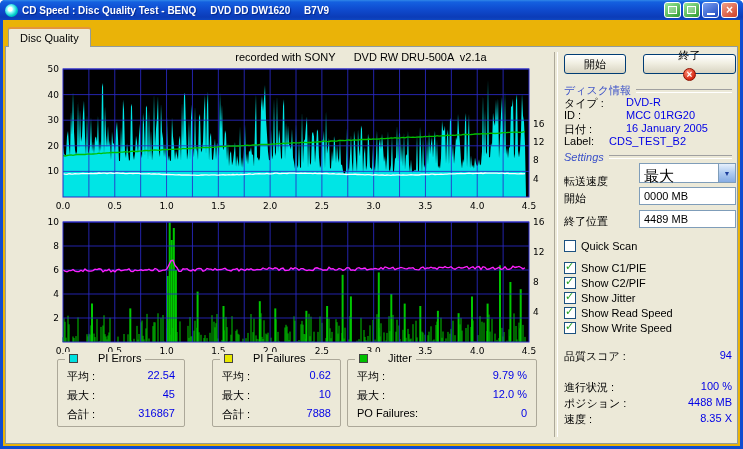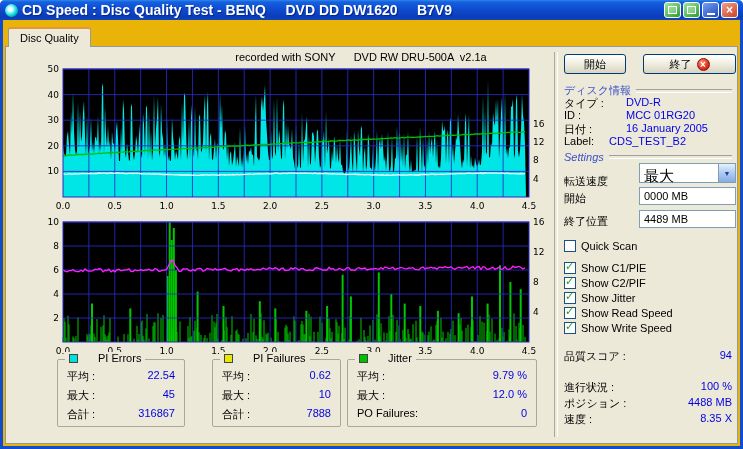--- a/index.html
+++ b/index.html
@@ -6,21 +6,21 @@
     font-family:"Liberation Sans","DejaVu Sans",sans-serif;}
   .window{position:relative;width:737px;height:446px;background:#0F4CD0;
     padding:0 3px 3px 3px;border-radius:5px 5px 0 0;}
   
   .titlebar{position:relative;height:20px;margin:0 -3px;display:flex;align-items:center;
     gap:4px;padding:0 5px;border-radius:5px 5px 0 0;
     background:linear-gradient(180deg,#3087E8 0%,#1460E0 10%,#0F4CD0 45%,#0B3CB8 85%,#0E46C0 100%);}
   .app-icon{width:13px;height:13px;border-radius:50%;
     background:radial-gradient(circle at 40% 40%,#fff 0 2px,#9ff 3px,#0cc 60%,#077 100%);
     flex:0 0 auto;}
-  .title-text{flex:1;color:#fff;font-size:14px;font-weight:bold;white-space:pre;
+  .title-text{flex:1;color:#fff;font-size:10px;font-weight:bold;white-space:pre;
     text-shadow:1px 1px 1px #00268C;overflow:hidden;}
   .win-buttons{display:flex;gap:2px;}
   .tb-btn{width:17px;height:16px;border-radius:3px;border:1px solid #fff;
     display:flex;align-items:center;justify-content:center;box-sizing:border-box;}
   .tb-btn.green{background:linear-gradient(145deg,#9CE89C,#2F9A2F);}
   .tb-btn.green::before{content:"";width:7px;height:6px;border:1px solid #fff;background:rgba(255,255,255,.25);}
   .tb-btn.blue{background:linear-gradient(145deg,#7AA0F0,#1C48C0);}
   .tb-btn.blue::before{content:"";width:8px;height:2px;background:#fff;margin-top:8px;}
   .tb-btn.red{background:linear-gradient(145deg,#F0A088,#D04028);}
   .tb-btn.red::before{content:"×";color:#fff;font-weight:bold;font-size:12px;line-height:1;}
@@ -518,21 +518,21 @@
         </div>
         <div class="grow">
           <span class="gl">PO Failures:</span>
           <span class="gv">0</span>
         </div>
       </div>
 
       <div class="xp-btn" style="left:558px;top:7px;width:62px;">
         <span>開始</span>
       </div>
-      <div class="xp-btn" style="left:637px;top:7px;width:93px;">
+      <div class="xp-btn" style="left:637px;top:7px;width:93px;flex-direction:column;">
         <span>終了</span>
         <span class="exit-icon"></span>
       </div>
 
       <div class="sect" style="top:36px;">
         <span>ディスク情報</span>
           <span class="line"></span>
       </div>
       <span class="sl" style="left:558px;top:49px;">タイプ :</span>
       <span class="sv" style="left:620px;top:49px;">DVD-R</span>

